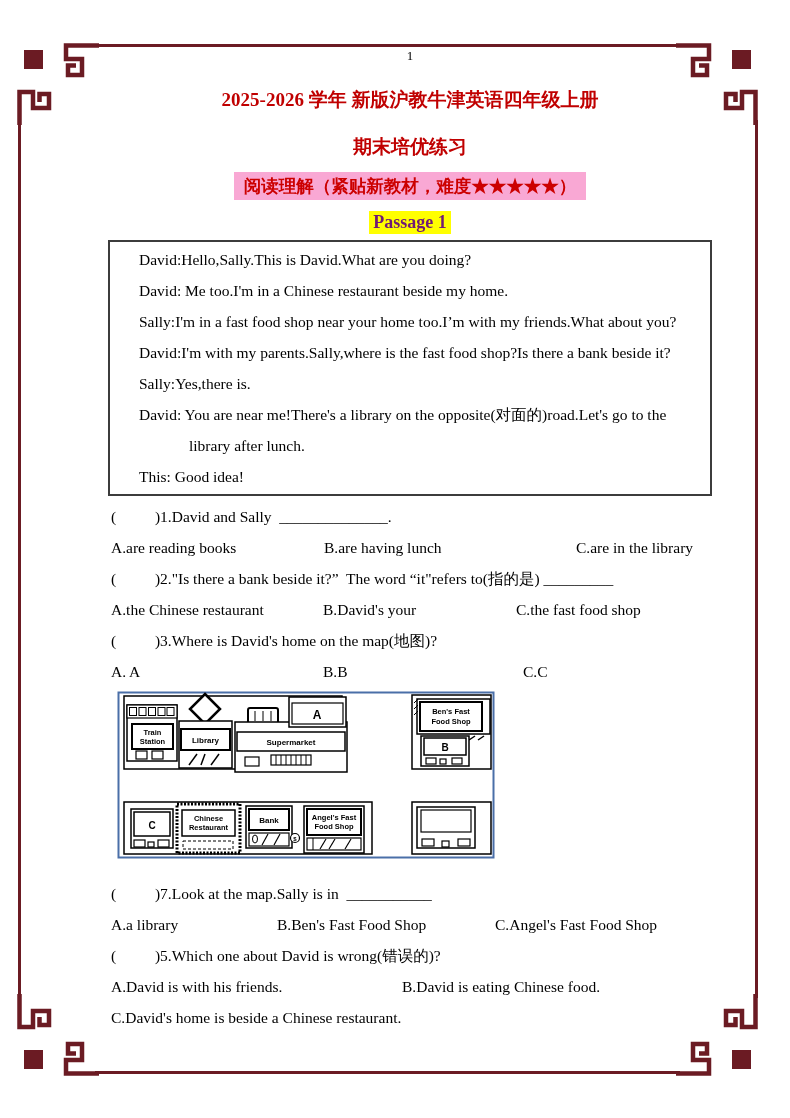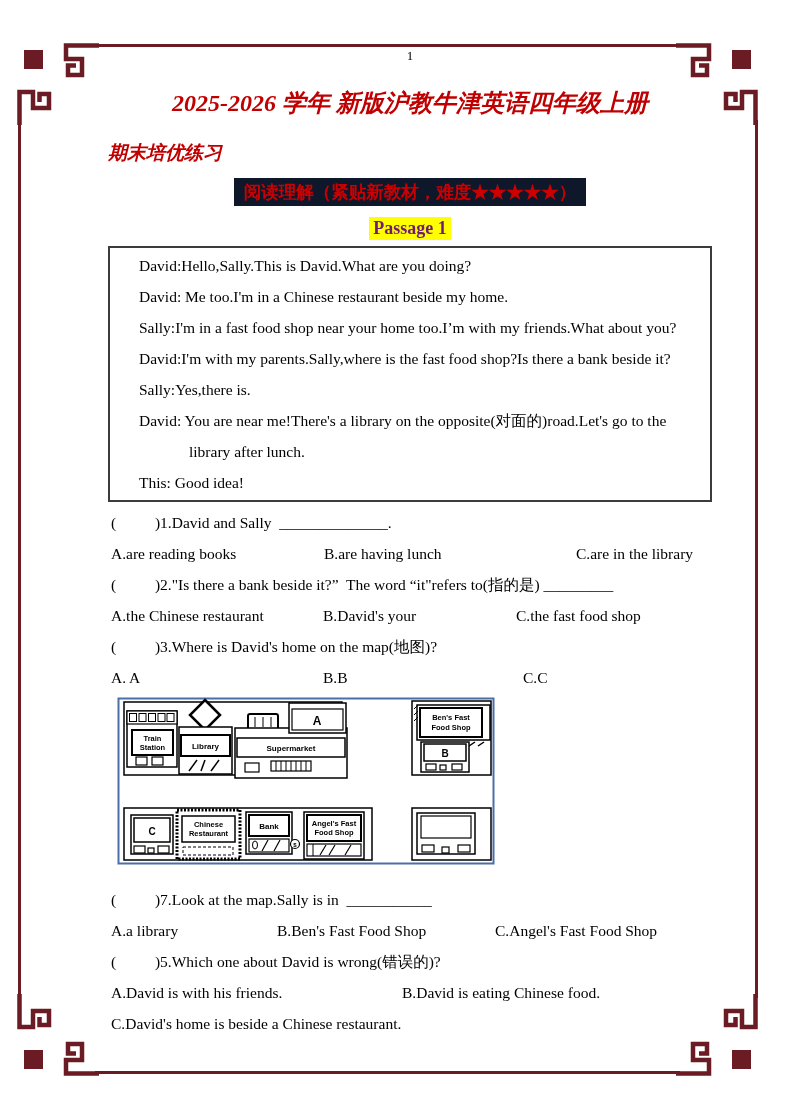--- a/index.html
+++ b/index.html
@@ -14,24 +14,24 @@
   #frame-left{left:18px;top:120px;width:3px;height:878px;}
   #frame-right{left:755px;top:120px;width:3px;height:878px;}
   .corner{position:absolute;width:85px;height:85px;}
   #c-tl{left:14px;top:40px;}
   #c-tr{left:676px;top:40px;transform:scaleX(-1);}
   #c-bl{left:14px;top:994px;transform:scaleY(-1);}
   #c-br{left:676px;top:994px;transform:scale(-1,-1);}
   
   .content{position:absolute;left:108px;top:48px;width:604px;}
   .pagenum{text-align:center;font-size:13px;line-height:16px;}
-  .title{margin:23px 0 15px;text-align:center;font-size:24px;font-weight:bold;color:#c00000;font-style:italic;}
-  .subtitle{margin:21px 0 0;text-align:left;font-size:19px;font-weight:bold;color:#c00000;font-style:italic;}
+  .title{margin:23px 0 15px;text-align:center;font-size:19px;font-weight:bold;color:#c00000;}
+  .subtitle{margin:21px 0 0;text-align:center;font-size:19px;font-weight:bold;color:#c00000;}
   .banner-wrap{margin-top:12px;text-align:center;}
-  .banner{display:inline-block;background:#0f172a;color:#cc0000;font-weight:bold;font-size:17.5px;padding:2px 10px;}
+  .banner{display:inline-block;background:#f9a8d4;color:#cc0000;font-weight:bold;font-size:17.5px;padding:2px 10px;}
   .passage-wrap{margin-top:11px;text-align:center;}
   .passage{display:inline-block;background:#ffff00;color:#701a75;font-weight:bold;font-size:18px;padding:1px 4px;}
   .dialog{margin-top:6px;border:2px solid #3c3c3c;padding:2px 10px 2px 29px;}
   .dialog p{margin:0;font-size:15.5px;line-height:31px;white-space:pre-wrap;}
   .dialog p.indent{padding-left:50px;}
   .qa{margin-top:5px;font-size:15.5px;padding-left:3px;}
   .qrow{line-height:31px;white-space:pre-wrap;}
   .orow{position:relative;height:31px;line-height:31px;}
   .orow span{position:absolute;top:0;white-space:pre;}
   .map-wrap{margin:4px 0 0 6px;height:170px;}

